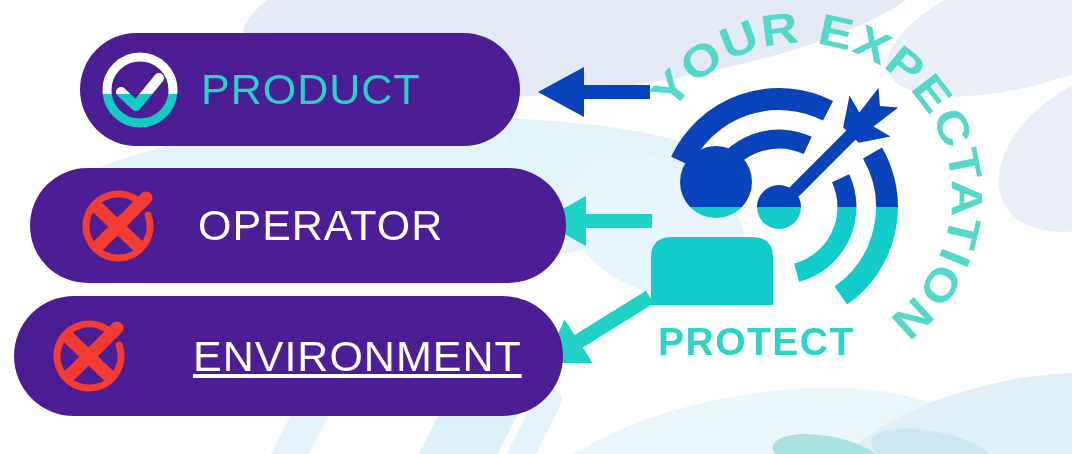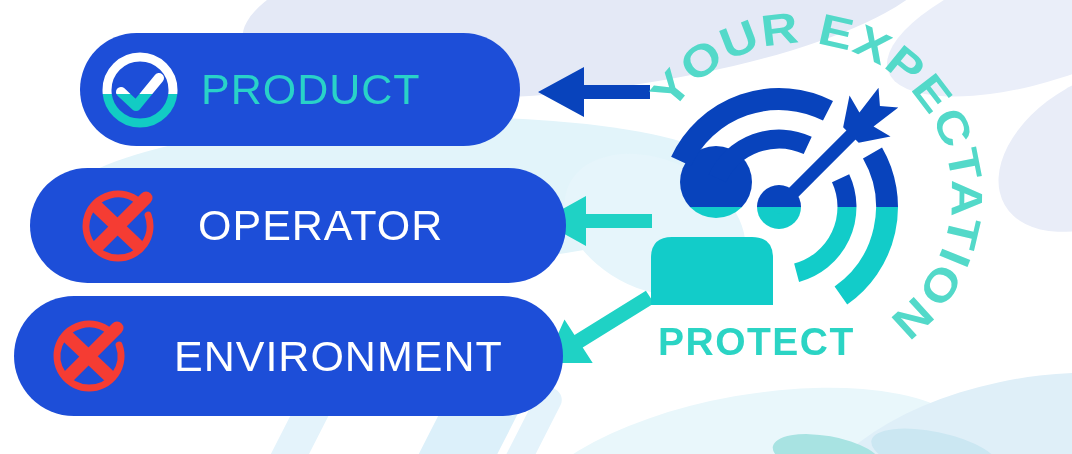--- a/index.html
+++ b/index.html
@@ -1,27 +1,27 @@
 <!DOCTYPE html>
 <html><head>
 <meta charset="utf-8">
 <style>
   html,body{margin:0;padding:0;background:#fff;}
   .canvas{position:relative;width:1072px;height:454px;background:#ffffff;overflow:hidden;
           font-family:"Liberation Sans", sans-serif;}
   .sw{position:absolute;border-radius:50%;}
   .art{position:absolute;left:0;top:0;width:1072px;height:454px;}
-  .pill{position:absolute;display:flex;align-items:center;background:#1d4ed8;border-radius:999px;}
+  .pill{position:absolute;display:flex;align-items:center;background:#4c1d95;border-radius:999px;}
   .pill-1{left:80px;top:33px;width:425px;height:113px;padding-left:15px;}
   .pill-2{left:30px;top:168px;width:490px;height:115px;padding-left:46px;}
   .pill-3{left:14px;top:296px;width:516px;height:120px;padding-left:33px;}
   .pill-label{font-size:43px;letter-spacing:1px;font-weight:400;white-space:nowrap;}
   .pill-1 .pill-label{color:#29D2C8;margin-left:16px;}
   .pill-2 .pill-label{color:#ffffff;margin-left:38px;}
-  .pill-3 .pill-label{color:#ffffff;margin-left:43px;}
+  .pill-3 .pill-label{color:#ffffff;margin-left:62px;text-decoration:underline;}
   .protect{position:absolute;left:658px;top:320px;font-size:39px;font-weight:700;
            letter-spacing:1.5px;color:#2BD4C4;}
   .arc-text{font-size:44px;font-weight:700;fill:#53D9C9;letter-spacing:1px;}
 </style>
 </head>
 <body>
 
 <div class="canvas">
 
   <div>

